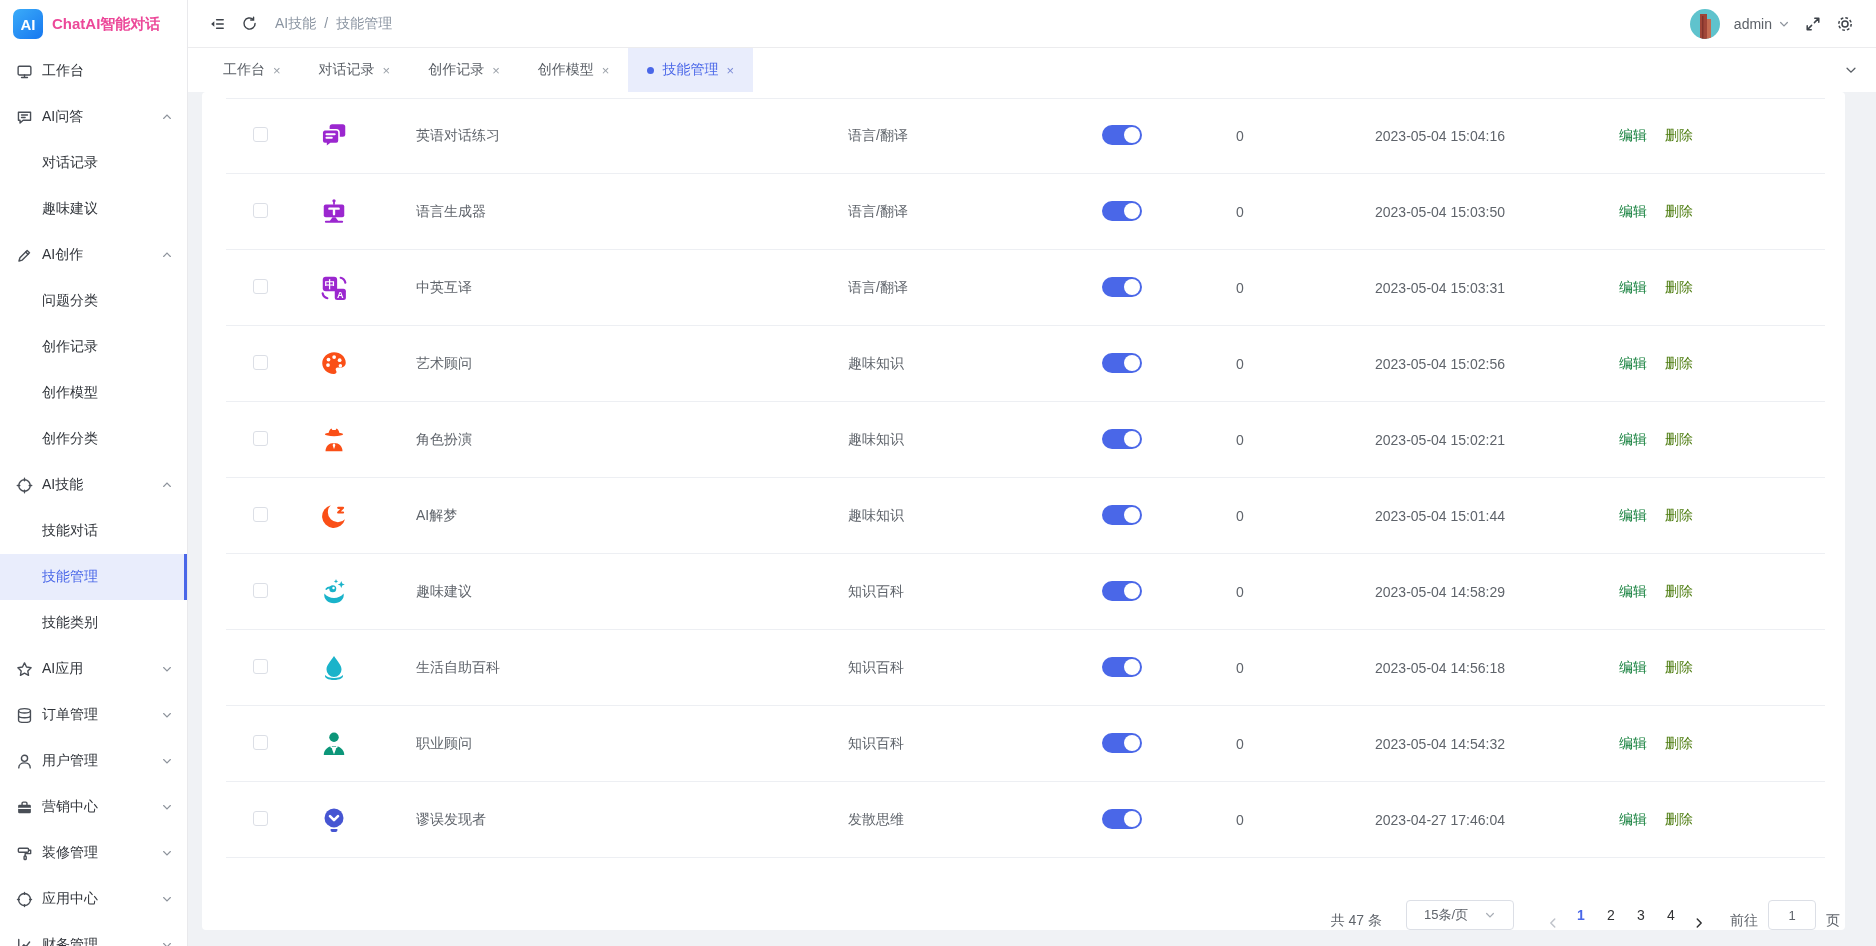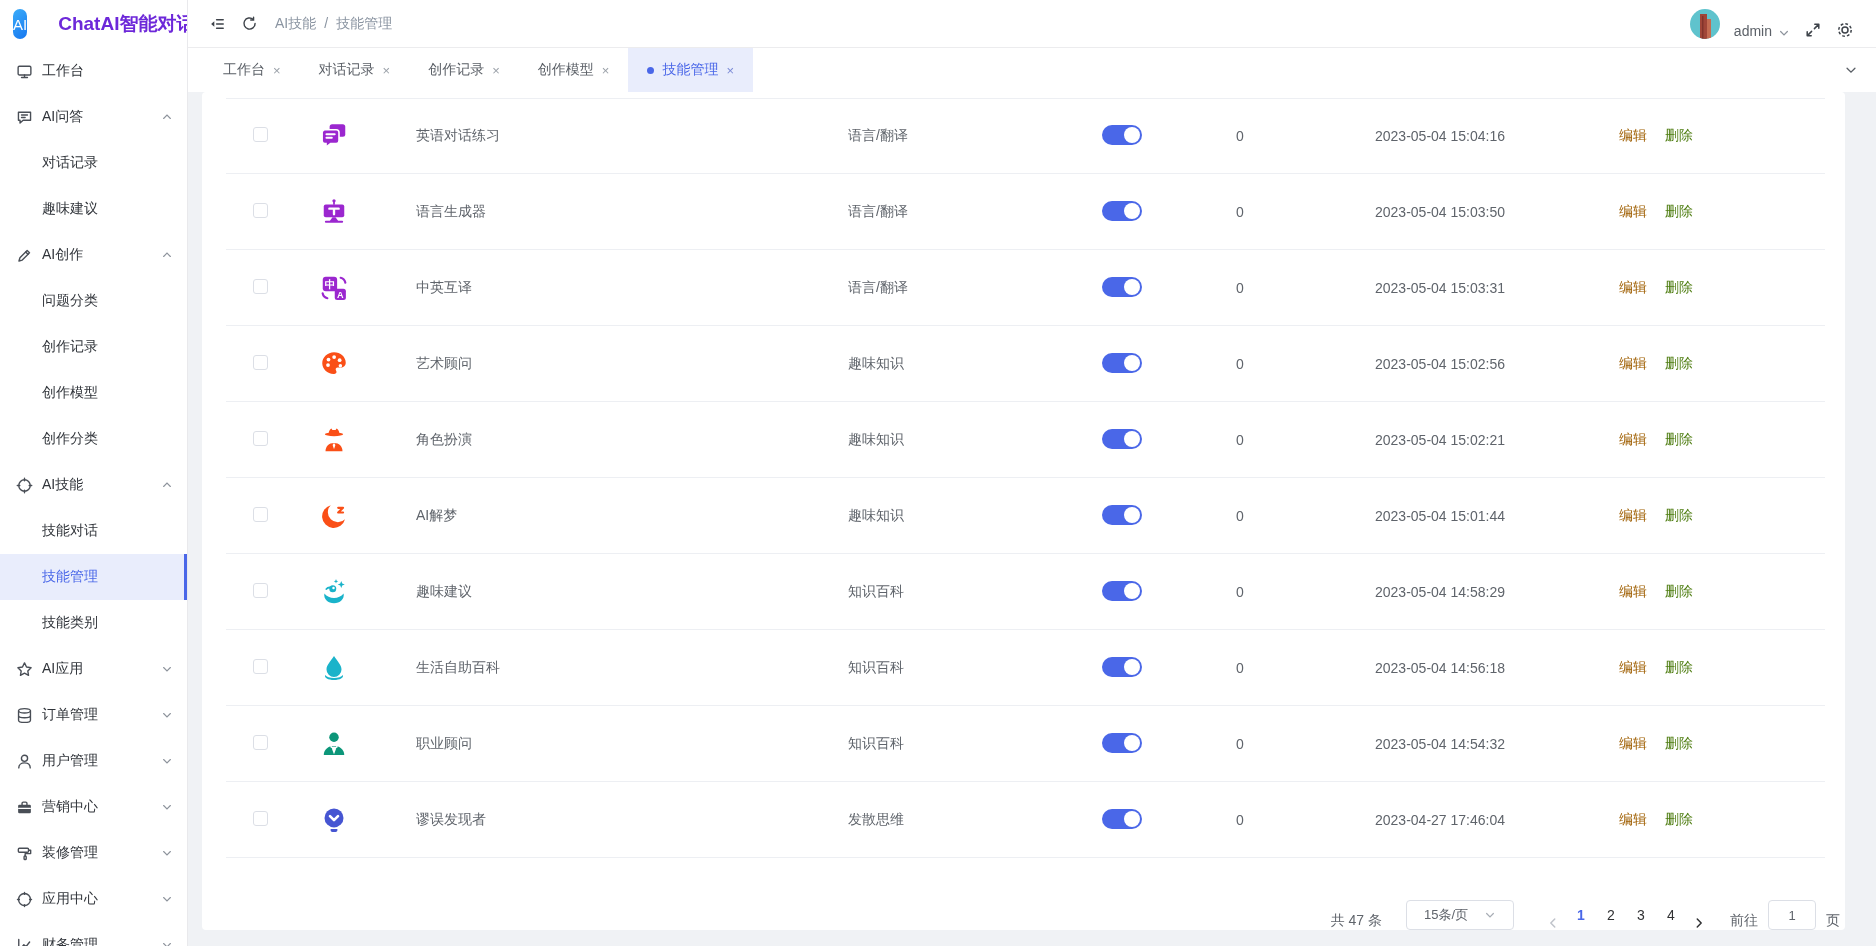--- a/index.html
+++ b/index.html
@@ -6,37 +6,37 @@
   html,body { width:1876px; height:946px; overflow:hidden; }
   body {
     font-family: "Liberation Sans", "DejaVu Sans", sans-serif;
     background:#f0f2f5; color:#5f646b; font-size:14px;
   }
   .app { display:flex; width:100%; height:100%; }
 
   
   .sidebar { width:188px; min-width:188px; background:#fff; border-right:1px solid #e9e9ec; display:flex; flex-direction:column; overflow:hidden; }
   .logo-row { height:48px; display:flex; align-items:center; padding-left:13px; gap:9px; flex:0 0 48px; }
-  .logo-badge { width:30px; height:30px; border-radius:7px; background:linear-gradient(140deg,#3bacf9,#1677f0); color:#fff; font-weight:normal; font-size:15px; display:flex; align-items:center; justify-content:center; }
-  .app-title { font-size:19px; font-weight:700; color:#6d28d9; white-space:nowrap;margin-left:22px; }
+  .logo-badge { width:30px; height:30px; border-radius:7px; background:linear-gradient(140deg,#3bacf9,#1677f0); color:#fff; font-weight:bold; font-size:15px; display:flex; align-items:center; justify-content:center; }
+  .app-title { font-size:15px; font-weight:700; color:#ec4899; white-space:nowrap; }
   .nav { flex:1; overflow:hidden; }
   .nav-item { height:46px; display:flex; align-items:center; padding:0 14px 0 16px; font-size:14px; color:#30343a; cursor:pointer; position:relative; white-space:nowrap; }
   .nav-item .nicon { width:17px; height:17px; margin-right:9px; color:#494e56; flex:0 0 17px; }
   .nav-item.sub { padding-left:42px; }
   .nav-item .arrow { margin-left:auto; color:#8d939c; display:flex; }
   .nav-item .arrow.up svg { transform:rotate(180deg); }
   .nav-item.active { background:#e9edfc; color:#4a67e8; }
   .nav-item.active::after { content:''; position:absolute; right:0; top:0; bottom:0; width:3px; background:#4a67e8; }
 
   
   .main { flex:1; display:flex; flex-direction:column; min-width:0; }
   .topbar { height:48px; flex:0 0 48px; background:#fff; border-bottom:1px solid #ececee; display:flex; align-items:center; padding:0 22px 0 20px; gap:15px; }
   .hicon { color:#3e434a; display:flex; align-items:center; cursor:pointer; }
   .crumbs { font-size:14px; color:#8b95a2; display:flex; gap:8px; margin-left:2px; }
-  .topbar-right { margin-left:auto; display:flex; align-items:flex-end; gap:14px; }
+  .topbar-right { margin-left:auto; display:flex; align-items:center; gap:14px; }
   .avatar { width:30px; height:30px; border-radius:50%; overflow:hidden; display:block; }
   .uname { color:#5c6168; margin-right:-8px; }
   .caret { color:#8d939c; display:flex; }
 
   .tabbar { height:44px; flex:0 0 44px; background:#fff; display:flex; align-items:stretch; padding-left:16px; position:relative; }
   .tab { display:flex; align-items:center; gap:8px; padding:0 19px; font-size:14px; color:#5a5f66; cursor:pointer; }
   .tab .close { color:#9aa0a8; font-size:13px; line-height:1; }
   .tab.active { background:#e9edfc; color:#4a67e8; }
   .tab.active .close { color:#7c8bd6; }
   .tab .dot { width:7px; height:7px; border-radius:50%; background:#4a67e8; }
@@ -48,21 +48,21 @@
   .tbody { padding-top:6px; position:relative; }
   .tbody::before { content:''; position:absolute; top:6px; left:24px; right:20px; height:1px; background:#edeff3; }
   .trow { display:grid; grid-template-columns:82px 100px 432px 254px 134px 139px 244px 1fr; align-items:center; height:76px; position:relative; }
   .trow::after { content:''; position:absolute; left:24px; right:20px; bottom:0; height:1px; background:#edeff3; }
   .cell { padding-left:32px; font-size:14px; color:#5f646b; white-space:nowrap; }
   .c-check { padding-left:51px; }
   .cb { width:15px; height:15px; border:1px solid #dcdfe6; border-radius:3px; background:#fff; display:inline-block; cursor:pointer; }
   .c-icon { padding-left:0; justify-self:center; display:flex; }
   .switch { width:40px; height:20px; border-radius:10px; background:#4a67e8; position:relative; display:inline-block; cursor:pointer; }
   .switch::after { content:''; position:absolute; width:16px; height:16px; border-radius:50%; background:#fff; right:2px; top:2px; }
-  .link-edit { color:#a16207; cursor:pointer;font-family:Liberation Serif, serif; }
+  .link-edit { color:#15803d; cursor:pointer;font-family:Liberation Serif, serif; }
   .link-del { color:#4d7c0f; margin-left:18px; cursor:pointer; }
 
   
   .pager { margin-top:auto; display:flex; align-items:flex-end; justify-content:flex-end; padding:0 5px 0 0; flex:1; min-height:60px; font-size:14px; color:#5f646b; }
   .ptotal { margin-right:24px; }
   .psel { width:108px; height:30px; border:1px solid #dcdfe6; border-radius:4px; display:flex; align-items:center; justify-content:center; gap:16px; color:#5f646b; font-size:13px; cursor:pointer; margin-right:26px; background:#fff; }
   .sel-caret { color:#a8adb5; display:flex; }
   .parrow { display:flex; align-items:center; padding:0 6px; cursor:pointer; }
   .parrow.prev { color:#bfc3ca; }
   .parrow.next { color:#303133; }

